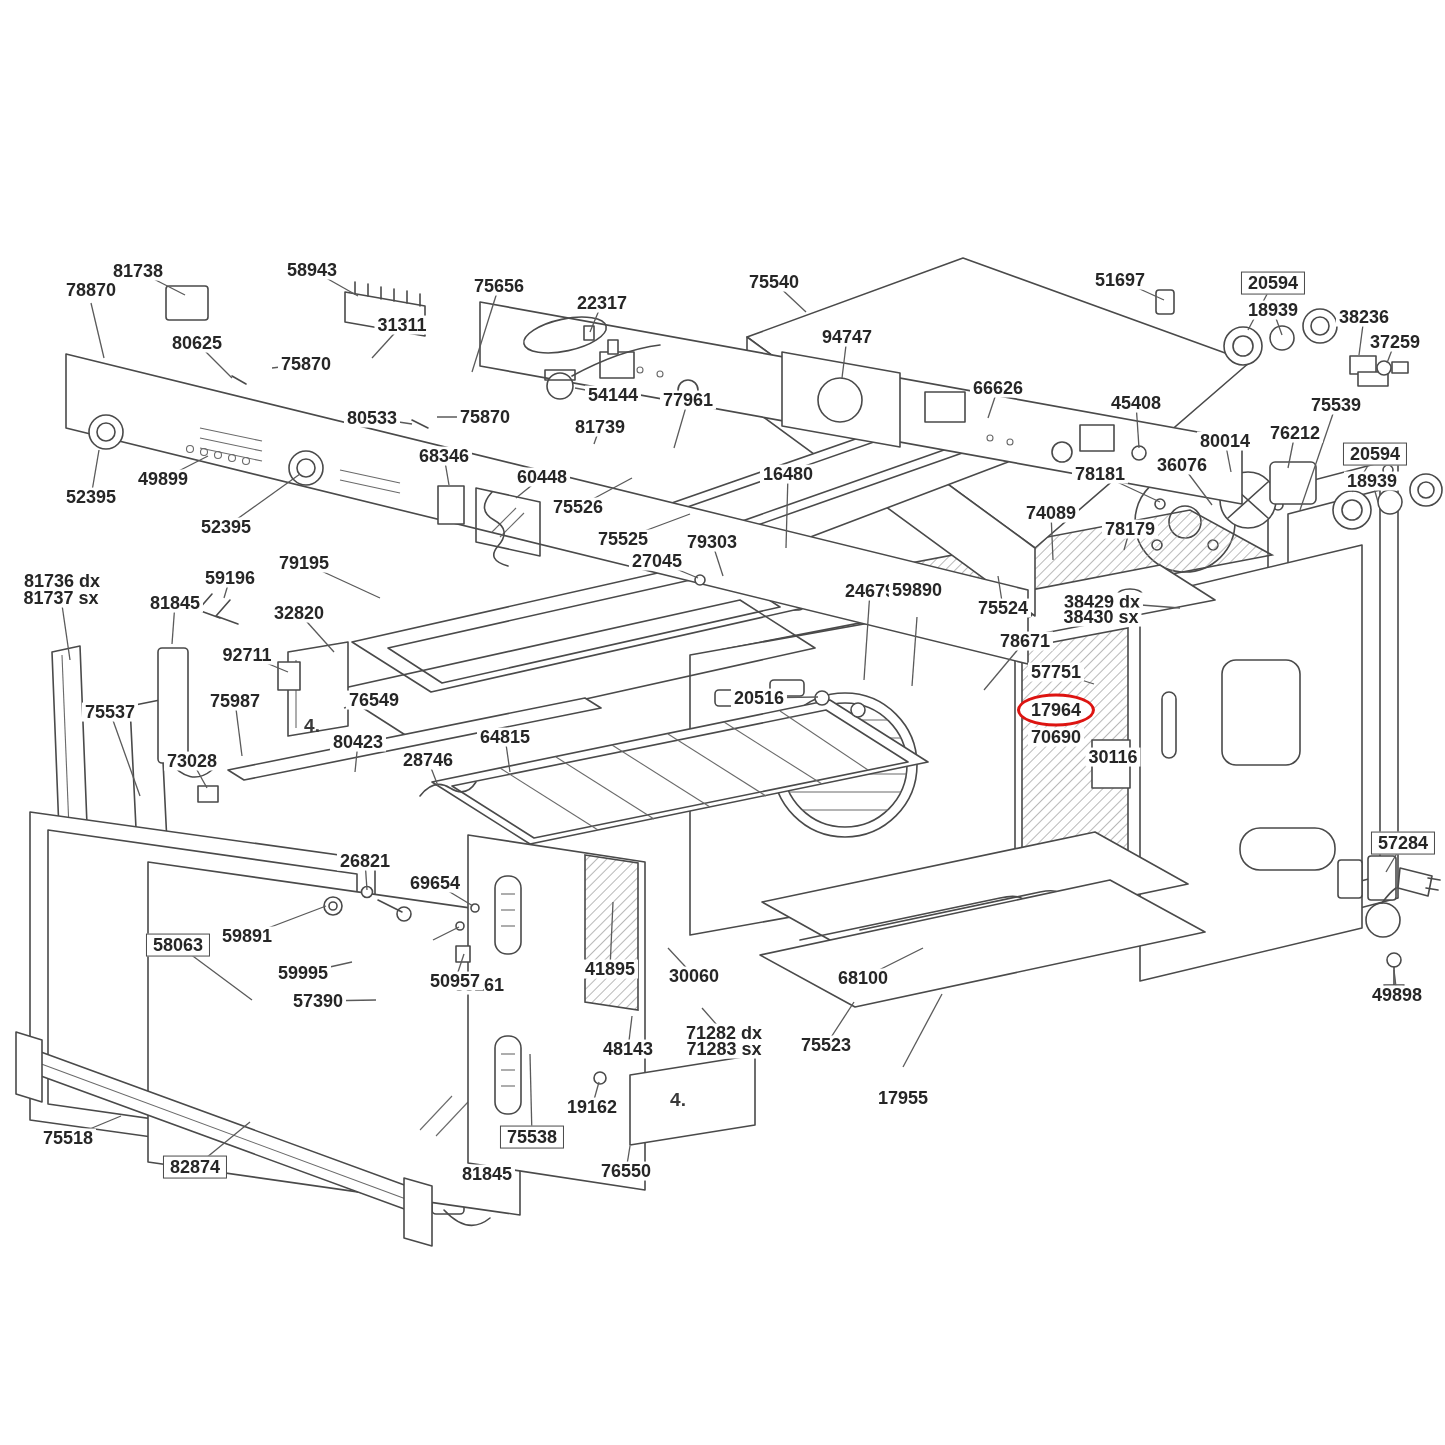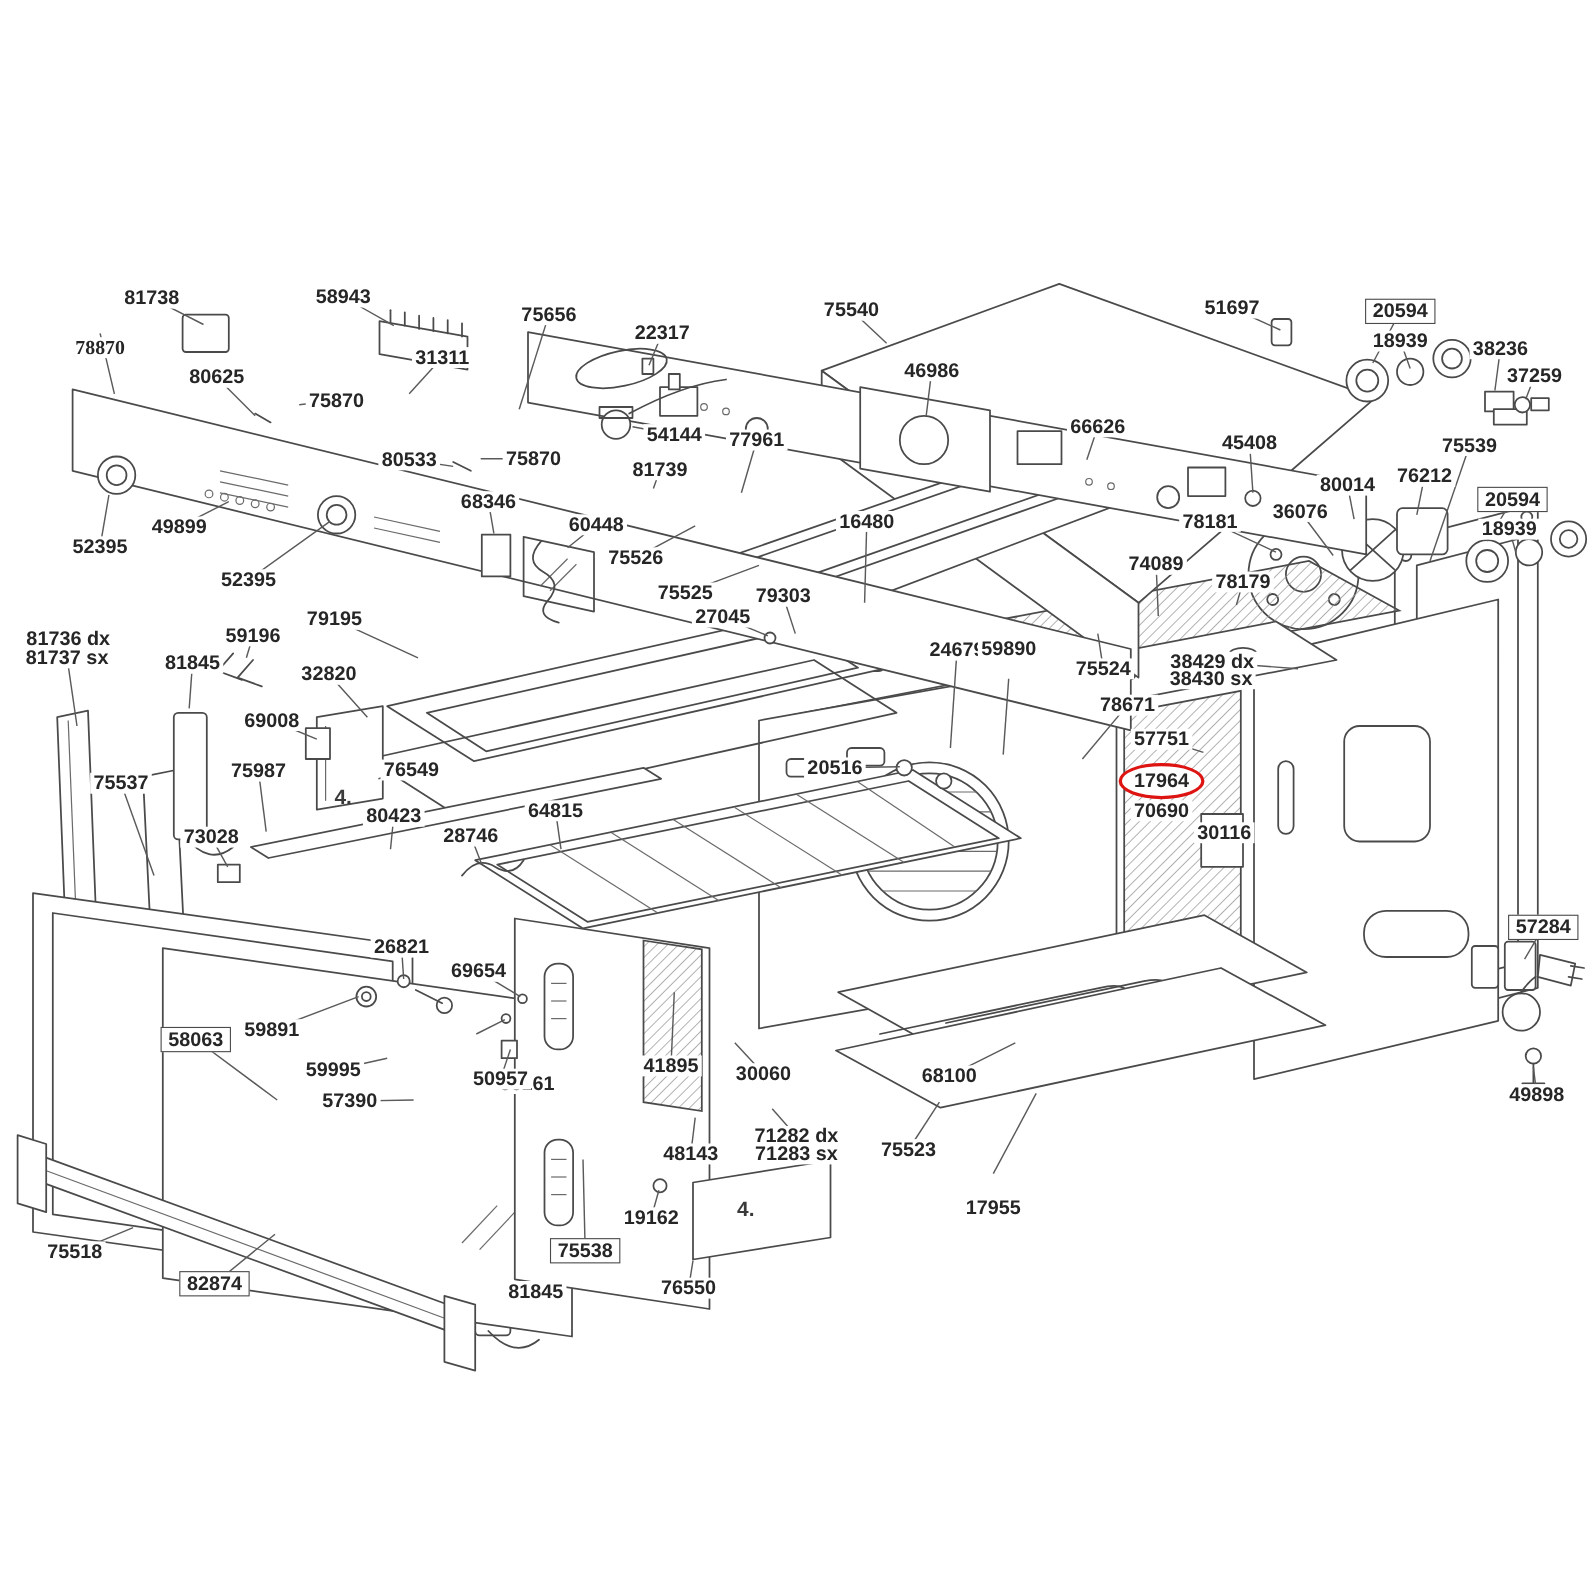--- a/index.html
+++ b/index.html
@@ -388,39 +388,39 @@
       <line x1="592" y1="1107" x2="599" y2="1082"></line>
       <line x1="532" y1="1137" x2="530" y2="1054"></line>
       <line x1="487" y1="1174" x2="460" y2="1168"></line>
       <line x1="626" y1="1171" x2="630" y2="1146"></line>
       <line x1="1403" y1="843" x2="1386" y2="872"></line>
       <line x1="1397" y1="995" x2="1394" y2="970"></line>
     </svg>
 
   <div id="labels">
       <div class="label" style="left: 138px; top: 271px;">81738</div>
-      <div class="label" style="left: 91px; top: 316px; font-family: Liberation Serif, serif;">78870</div>
+      <div class="label" style="left: 91px; top: 290px;">78870</div>
       <div class="label" style="left: 312px; top: 270px;">58943</div>
       <div class="label" style="left: 197px; top: 343px;">80625</div>
       <div class="label" style="left: 306px; top: 364px;">75870</div>
       <div class="label" style="left: 402px; top: 325px;">31311</div>
       <div class="label" style="left: 499px; top: 286px;">75656</div>
       <div class="label" style="left: 602px; top: 303px;">22317</div>
       <div class="label" style="left: 613px; top: 395px;">54144</div>
       <div class="label" style="left: 372px; top: 418px;">80533</div>
       <div class="label" style="left: 485px; top: 417px;">75870</div>
       <div class="label" style="left: 600px; top: 427px;">81739</div>
       <div class="label" style="left: 444px; top: 456px;">68346</div>
       <div class="label" style="left: 542px; top: 477px;">60448</div>
       <div class="label" style="left: 163px; top: 479px;">49899</div>
       <div class="label" style="left: 91px; top: 497px;">52395</div>
       <div class="label" style="left: 226px; top: 527px;">52395</div>
       <div class="label" style="left: 688px; top: 400px;">77961</div>
       <div class="label" style="left: 774px; top: 282px;">75540</div>
-      <div class="label" style="left: 847px; top: 337px;">46986</div>
+      <div class="label" style="left: 847px; top: 337px;">94747</div>
       <div class="label" style="left: 998px; top: 388px;">66626</div>
       <div class="label" style="left: 1120px; top: 280px;">51697</div>
       <div class="label boxed" style="left: 1273px; top: 283px;">20594</div>
       <div class="label" style="left: 1273px; top: 310px;">18939</div>
       <div class="label" style="left: 1364px; top: 317px;">38236</div>
       <div class="label" style="left: 1395px; top: 342px;">37259</div>
       <div class="label" style="left: 1136px; top: 403px;">45408</div>
       <div class="label" style="left: 1225px; top: 441px;">80014</div>
       <div class="label" style="left: 1295px; top: 433px;">76212</div>
       <div class="label" style="left: 1336px; top: 405px;">75539</div>
@@ -445,21 +445,21 @@
       <div class="label" style="left: 759px; top: 698px;">20516</div>
       <div class="label circled" style="left: 1056px; top: 710px; border-color: rgb(221, 20, 17);">17964</div>
       <div class="label" style="left: 1056px; top: 737px;">70690</div>
       <div class="label" style="left: 1113px; top: 757px;">30116</div>
       <div class="label" style="left: 62px; top: 581px;">81736 dx</div>
       <div class="label" style="left: 61px; top: 598px;">81737 sx</div>
       <div class="label" style="left: 230px; top: 578px;">59196</div>
       <div class="label" style="left: 175px; top: 603px;">81845</div>
       <div class="label" style="left: 304px; top: 563px;">79195</div>
       <div class="label" style="left: 299px; top: 613px;">32820</div>
-      <div class="label" style="left: 247px; top: 655px;">69008</div>
+      <div class="label" style="left: 247px; top: 655px;">92711</div>
       <div class="label" style="left: 110px; top: 712px;">75537</div>
       <div class="label" style="left: 235px; top: 701px;">75987</div>
       <div class="label" style="left: 374px; top: 700px;">76549</div>
       <div class="label" style="left: 192px; top: 761px;">73028</div>
       <div class="label" style="left: 358px; top: 742px;">80423</div>
       <div class="label" style="left: 428px; top: 760px;">28746</div>
       <div class="label" style="left: 505px; top: 737px;">64815</div>
       <div class="label" style="left: 365px; top: 861px;">26821</div>
       <div class="label" style="left: 435px; top: 883px;">69654</div>
       <div class="label" style="left: 433px; top: 985px; margin-left: 46px;">66161</div>

